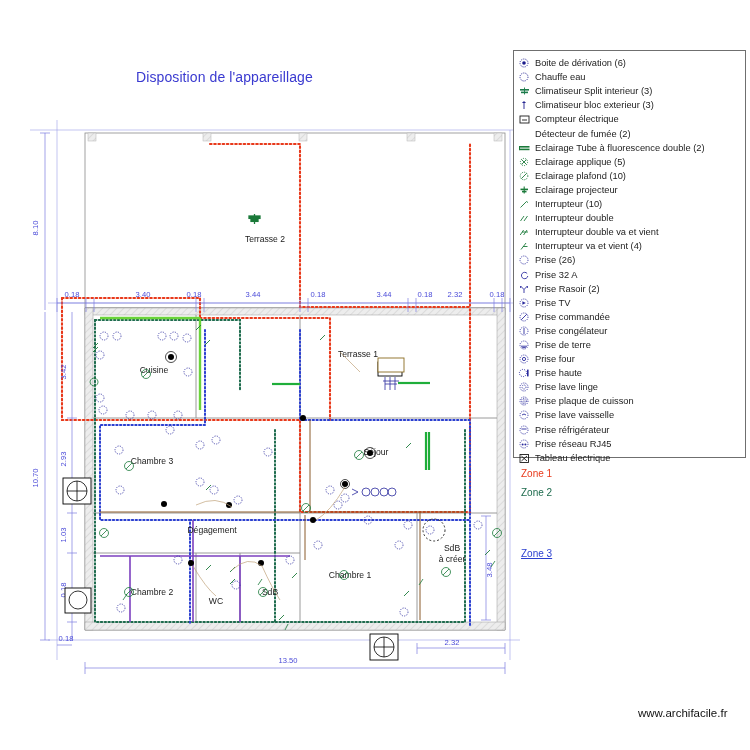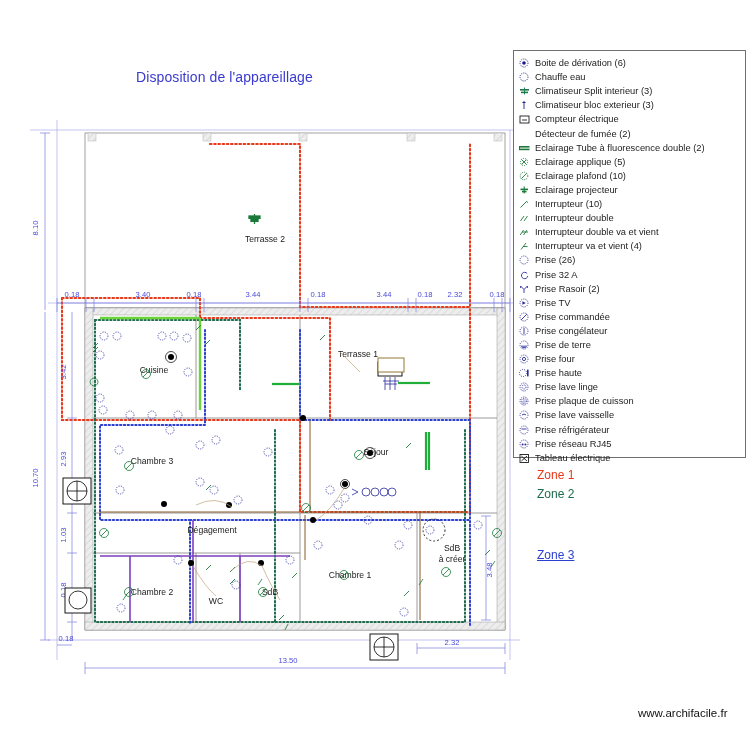--- a/index.html
+++ b/index.html
@@ -52,21 +52,21 @@
     width: 14px; min-width: 14px;
     height: 12px;
     margin-right: 3px;
     position: relative;
     display: inline-block;
   }
   .legend-sym svg { position: absolute; left: 0; top: 0; }
   .legend-label { line-height: 11px; }
 
   
-  .zone-label { font-size: 12px; white-space: nowrap; margin-left: 16px; }
+  .zone-label { font-size: 10px; white-space: nowrap; }
   #zone-1 { left: 521px; top: 468px; color: #e8391b; }
   #zone-2 { left: 521px; top: 487px; color: #1d6b4d; }
   #zone-3 { left: 521px; top: 548px; color: #2b3fd0; text-decoration: underline; }
 
   
   #footer-url {
     left: 638px; top: 707px;
     font-size: 11.5px;
     color: #111111;
     white-space: nowrap;

